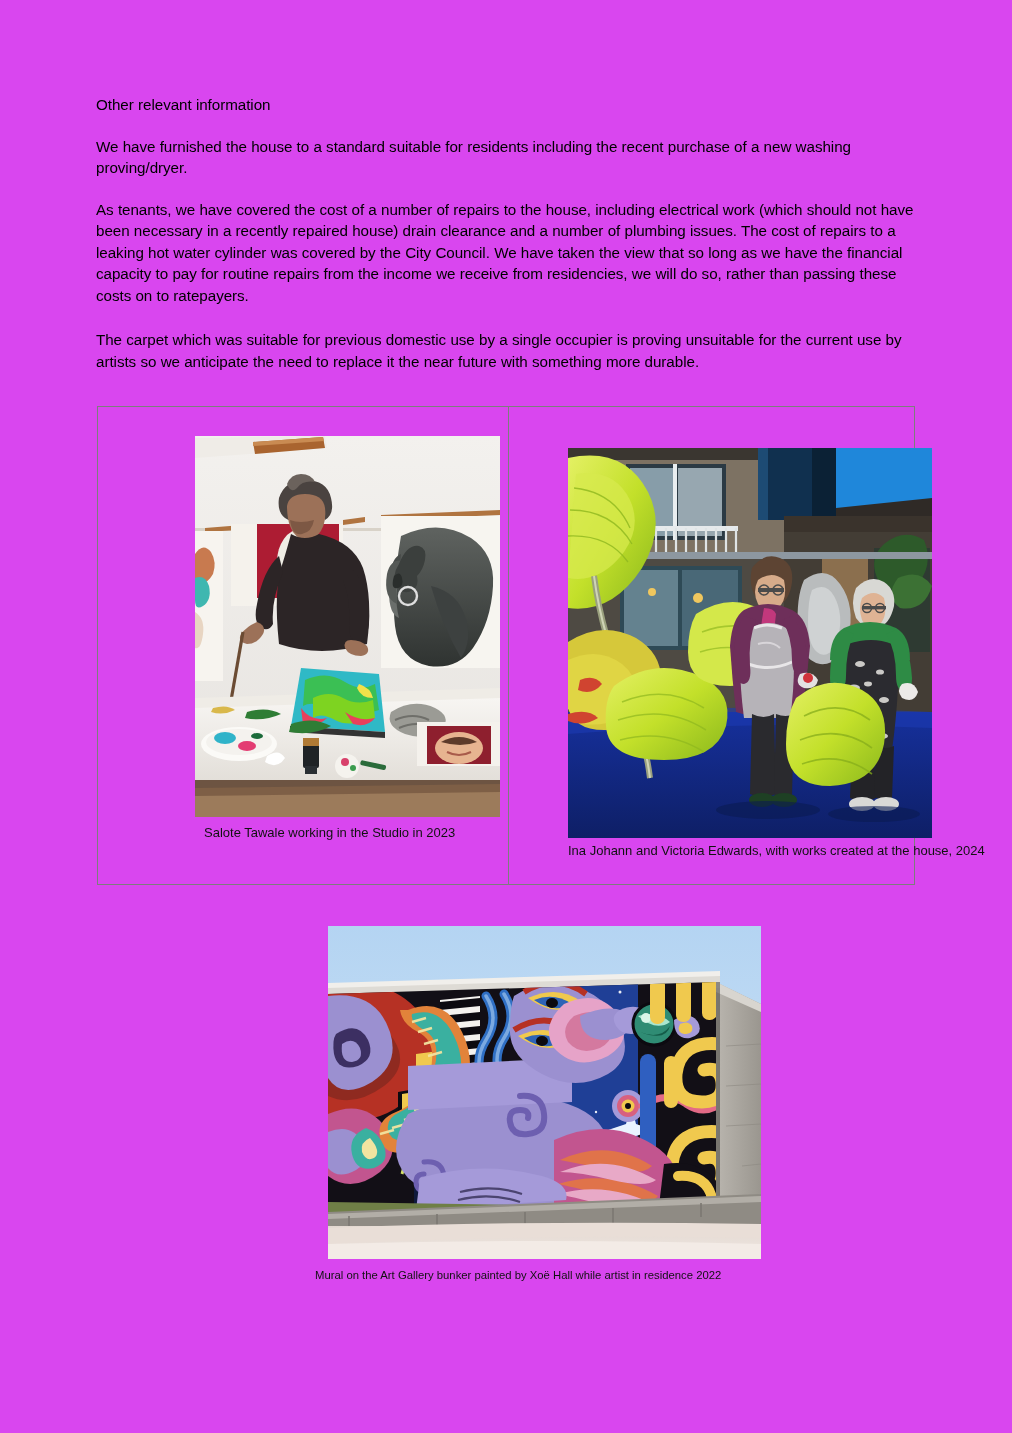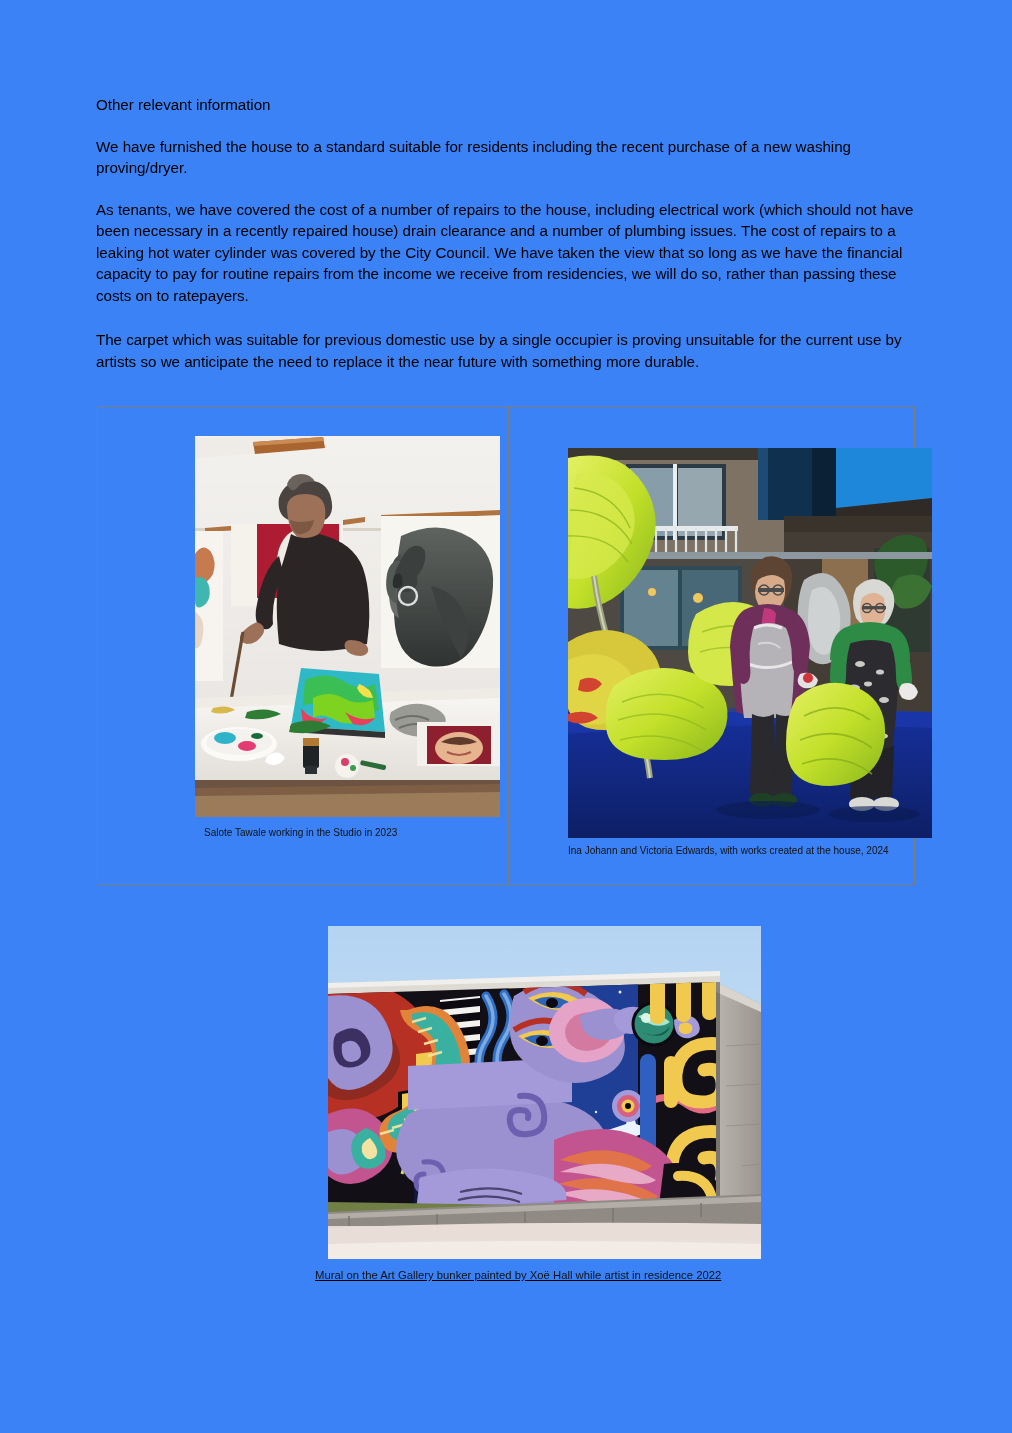--- a/index.html
+++ b/index.html
@@ -14,21 +14,21 @@
     font-family: "Liberation Sans", sans-serif;
     color: #000000;
     overflow: hidden;
   }
 
   .page {
     position: absolute;
     left: 0; top: 0;
     width: 1012px;
     height: 1433px;
-    background: #3b82f6;
+    background: #d946ef;
   }
 
   
   .doc-text {
     position: absolute;
     left: 96px;
     top: 94px;
     width: 818px;
   }
   .para {
@@ -64,21 +64,21 @@
     flex: 1;
   }
 
   .figure { position: absolute; }
   .figure .frame {
     position: relative;
     overflow: hidden;
     background: #e8e8e8;
   }
   .caption {
-    font-size: 10px;
+    font-size: 13px;
     line-height: 14px;
     color: #111;
     margin-top: 9px;
     white-space: nowrap;
   }
 
   
   .fig-studio { left: 57px; top: 13px; }
   .fig-studio .frame { width: 305px; height: 381px; }
   .fig-studio .caption { margin-left: 9px; }
@@ -86,21 +86,20 @@
   
   .fig-house { left: 19px; top: 25px; }
   .fig-house .frame { width: 364px; height: 390px; }
   .fig-house .caption { margin-top: 6px; margin-left: 0px; }
 
   
   .fig-mural {
     position: absolute;
     left: 288px;
     top: 910px;
-    text-decoration: underline;
   }
   .fig-mural .frame { width: 433px; height: 333px; }
   .fig-mural .caption {
     margin-top: 9px;
     margin-left: -13px;
     font-size: 11.3px;
   }
 
   svg { display: block; }
 </style>

